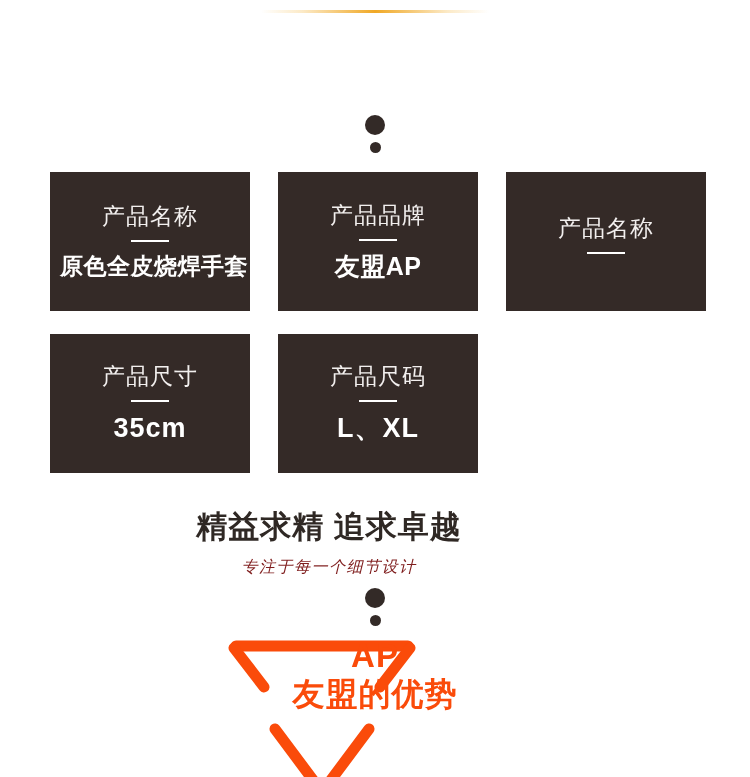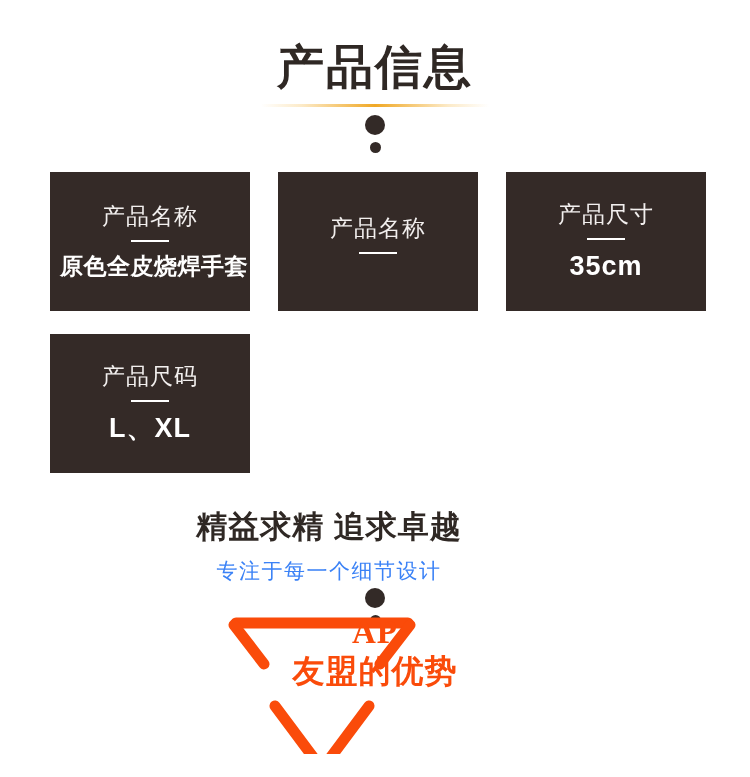--- a/index.html
+++ b/index.html
@@ -122,35 +122,35 @@
   }
   .slogan-main {
     font-size: 31px;
     font-weight: bold;
     color: #2f2824;
     letter-spacing: 1px;
     line-height: 1.2;
     margin: 0;
   }
   .slogan-sub {
-    font-size: 21px;
+    font-size: 16px;
     font-weight: normal;
-    color: #3b82f6;
+    color: #7f1d1d;
     letter-spacing: 1.5px;
     margin: 12px 0 0 0;
+    font-style: italic;
   }
 
   
   .logo-mark {
     position: absolute;
-    top: 609px;
+    top: 632px;
     left: 0;
     width: 644px;
     height: 145px;
-    font-family: Liberation Serif, serif;
   }
   .logo-mark svg {
     display: block;
     margin: 0 auto;
   }
   .logo-text {
     position: absolute;
     top: 0;
     left: 0;
     width: 750px;
@@ -171,37 +171,41 @@
     font-weight: bold;
     color: #fa4b0a;
     letter-spacing: 1px;
     line-height: 1;
   }
 </style>
 </head>
 <body>
 
 <div class="header">
-  <h1 class="page-title">产品信息</h1>
   <div class="title-rule"></div>
 </div>
 
 <div class="dot-pair dots-top">
   <div class="dot-big"></div>
   <div class="dot-small"></div>
 </div>
 
 <div class="card-grid">
 
   <div class="info-card">
     <div class="card-label">产品名称</div>
     <div class="card-rule"></div>
     <div class="card-value small">原色全皮烧焊手套</div>
   </div>
 
+  <div class="info-card">
+    <div class="card-label">产品品牌</div>
+    <div class="card-rule"></div>
+    <div class="card-value">友盟AP</div>
+  </div>
 
 
   <div class="info-card">
     <div class="card-label">产品名称</div>
     <div class="card-rule"></div>
   </div>
 
   <div class="info-card">
     <div class="card-label">产品尺寸</div>
     <div class="card-rule"></div>

